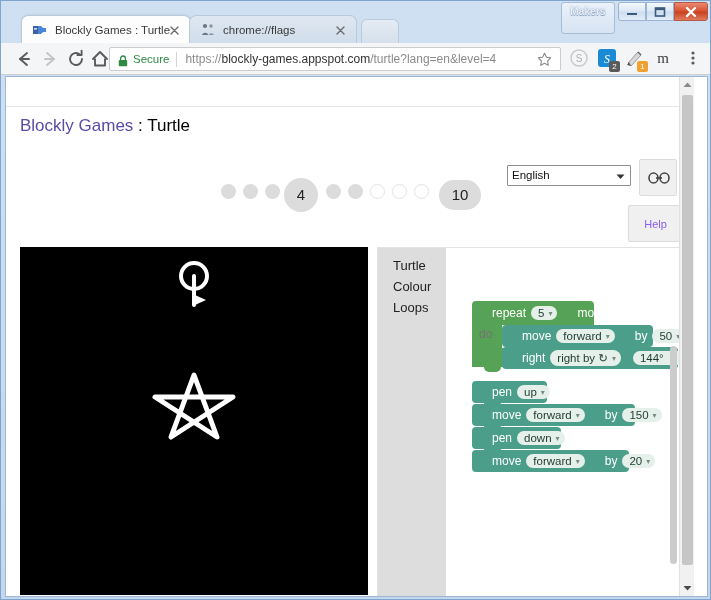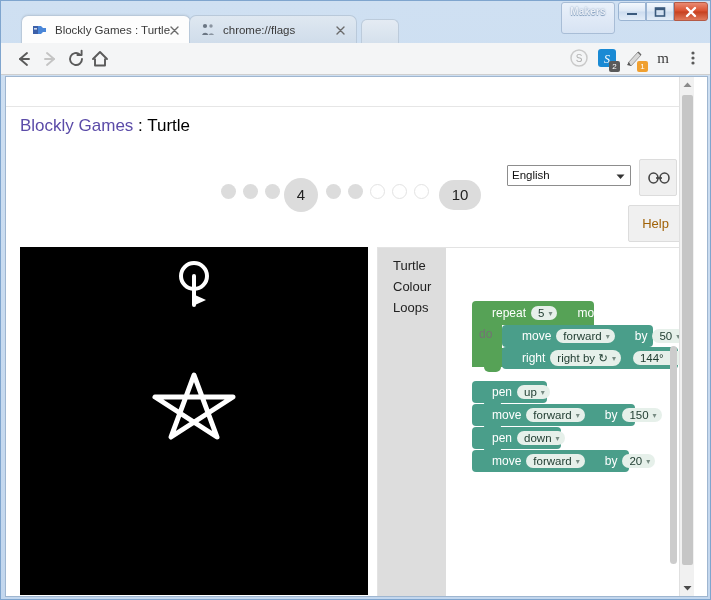--- a/index.html
+++ b/index.html
@@ -190,21 +190,21 @@
   #link-button {
     position: absolute; left: 633px; top: 82px;
     width: 38px; height: 37px;
     background: #f0f0f0; border: 1px solid #dcdcdc; border-radius: 2px;
     cursor: pointer;
   }
   #help-button {
     position: absolute; left: 622px; top: 128px;
     width: 55px; height: 37px;
     background: #f0f0f0; border: 1px solid #dcdcdc; border-radius: 2px;
-    font-size: 13px; color: #a16207;
+    font-size: 11px; color: #8b5cf6;
     text-align: center; line-height: 36px;
     cursor: pointer;
   }
 
   
   #turtle-canvas {
     position: absolute; left: 14px; top: 170px;
     width: 348px; height: 348px;
     background: #000;
   }
@@ -381,20 +381,36 @@
       </svg>
     </div>
 
     <div class="nav-btn" id="nav-home">
       <svg width="22" height="22" viewBox="0 0 22 22">
         <path d="M11 4 L18 11 M11 4 L4 11" fill="none" stroke="#5a5a5a" stroke-width="1.9" stroke-linecap="round"></path>
         <path d="M6 10.5 V17.5 H16 V10.5" fill="none" stroke="#5a5a5a" stroke-width="1.9" stroke-linejoin="round"></path>
       </svg>
     </div>
 
+    <div id="omnibox">
+      <span id="lock-icon">
+        <svg width="10" height="12" viewBox="0 0 10 12">
+          <path d="M2.6 5 V3.4 a2.4 2.4 0 0 1 4.8 0 V5" fill="none" stroke="#2d8a43" stroke-width="1.3"></path>
+          <rect x="0.8" y="4.9" width="8.4" height="6.4" rx="1" fill="#2d8a43"></rect>
+        </svg>
+      </span>
+      <span id="secure-text">Secure</span>
+      <span id="omni-sep"></span>
+      <span id="url-text"><span>https://</span><b>blockly-games.appspot.com</b><span>/turtle?lang=en&amp;level=4</span></span>
+      <span id="star-icon">
+        <svg width="15" height="15" viewBox="0 0 15 15">
+          <path d="M7.5 1.3 L9.4 5.3 L13.7 5.9 L10.6 9 L11.3 13.3 L7.5 11.3 L3.7 13.3 L4.4 9 L1.3 5.9 L5.6 5.3 Z" fill="none" stroke="#8a8a8a" stroke-width="1.1" stroke-linejoin="round"></path>
+        </svg>
+      </span>
+    </div>
 
     <div class="ext" id="ext-0">
       <svg width="20" height="20" viewBox="0 0 20 20">
         <circle cx="10" cy="10" r="8" fill="none" stroke="#c9c9c9" stroke-width="1.5"></circle>
         <text x="10" y="14" font-size="10" fill="#b0b0b0" text-anchor="middle" font-family="Liberation Sans, sans-serif">S</text>
       </svg>
     </div>
 
     <div class="ext" id="ext-1">
       <svg width="20" height="20" viewBox="0 0 20 20">

